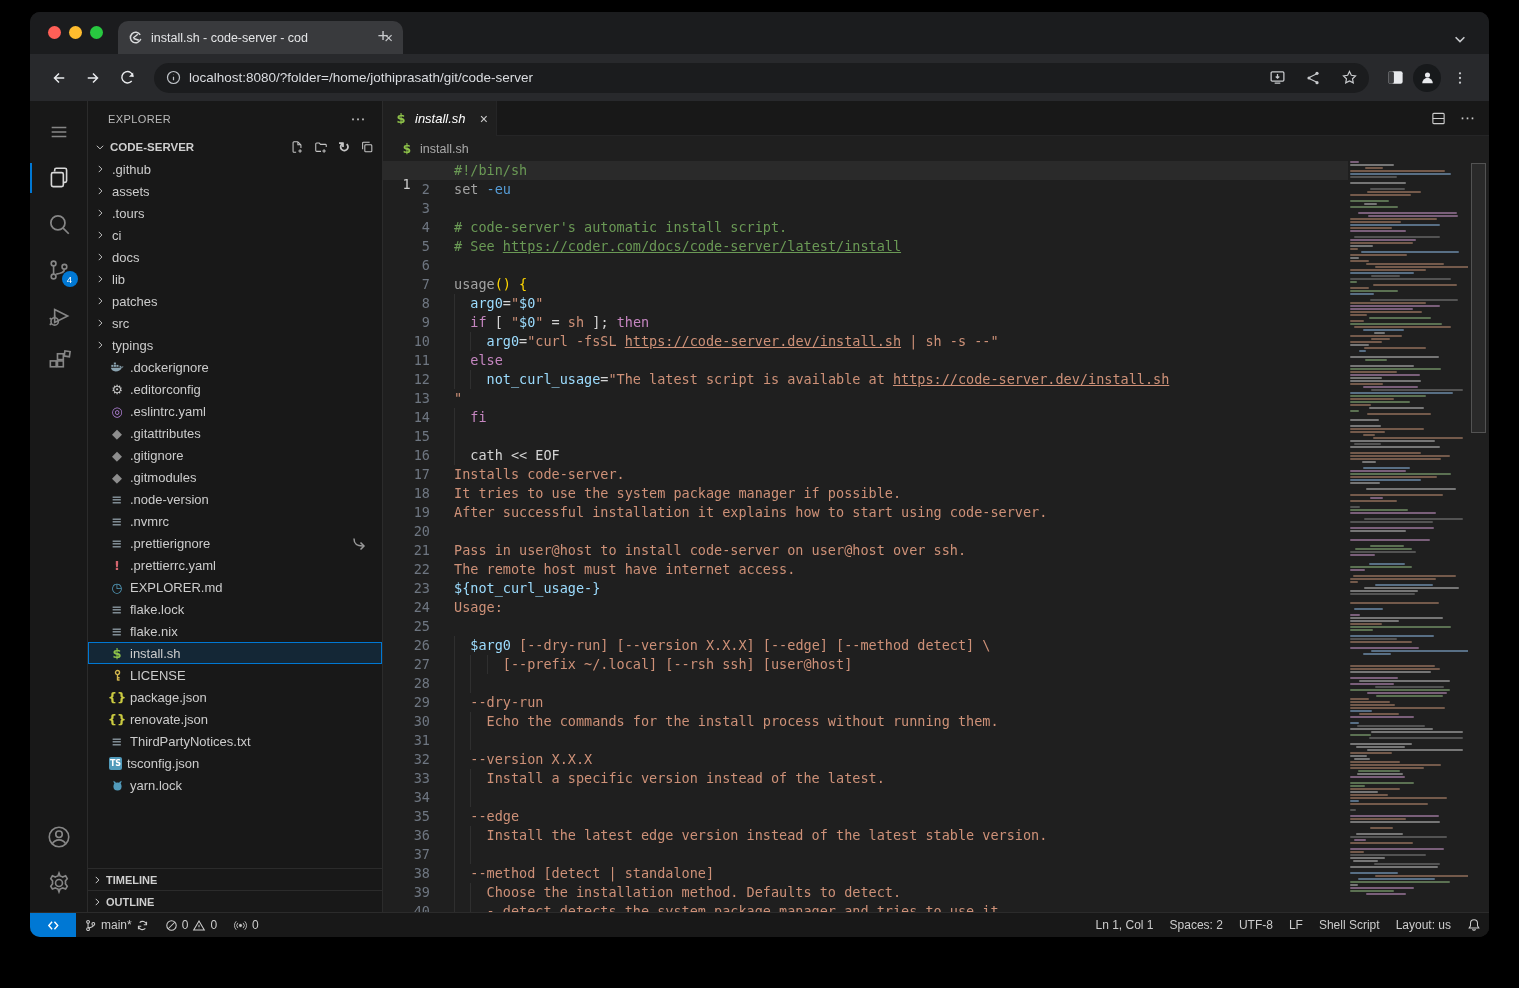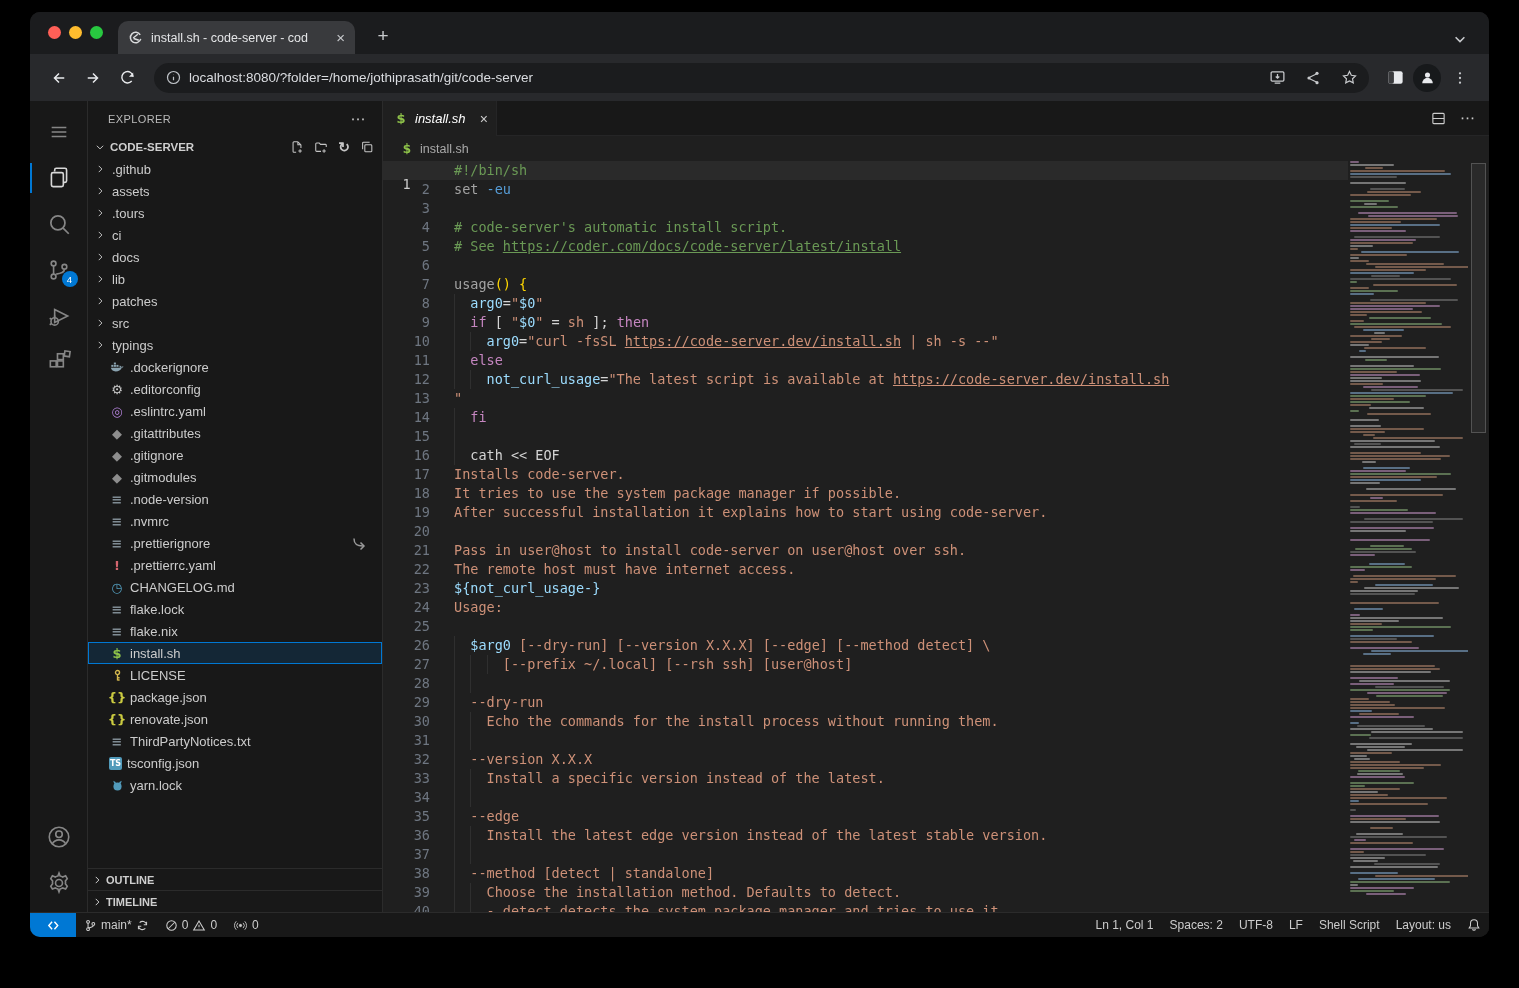--- a/index.html
+++ b/index.html
@@ -7,21 +7,21 @@
     font-family:"Liberation Sans", sans-serif; }
   .window { position:absolute; left:30px; top:12px; width:1459px; height:925px;
     border-radius:10px; overflow:hidden; background:#1f1f1f;
     box-shadow:0 18px 50px rgba(0,0,0,.7); display:flex; flex-direction:column; }
 
   
   .tabstrip { height:42px; background:#1b1c1e; display:flex; align-items:flex-end; flex:none; position:relative; }
   .lights { display:flex; gap:8px; align-items:center; position:absolute; left:18px; top:14px; }
   .light { width:13px; height:13px; border-radius:50%; }
   .l-red{background:#ff5f57}.l-yellow{background:#febc2e}.l-green{background:#28c840}
-  .btab { position:absolute; left:88px; bottom:0; width:237px; height:33px; background:#393a3d;
+  .btab { position:absolute; left:88px; bottom:0; width:285px; height:33px; background:#393a3d;
     border-radius:10px 10px 0 0; display:flex; align-items:center; padding:0 10px; gap:8px;margin-top:16px; }
   .btab-title { color:#e4e5e7; font-size:12.5px; white-space:nowrap; overflow:hidden; flex:1; }
   .btab-close { color:#c7c9cc; font-size:15px; line-height:1; cursor:default; }
   .newtab { position:absolute; left:340px; bottom:5px; color:#c7c9cc; font-size:19px; width:26px; height:26px;
     display:flex; align-items:center; justify-content:center; border-radius:50%; }
   .tab-search { position:absolute; right:22px; bottom:8px; }
   .toolbar { height:47px; background:#28292c; display:flex; align-items:center; padding:0 14px; gap:4px; flex:none; }
   .nav-ic { width:30px; height:30px; display:flex; align-items:center; justify-content:center; border-radius:50%; flex:none; }
   .urlpill { height:30px; background:#1b1c1e; border-radius:15px; flex:1; margin:0 8px;
     display:flex; align-items:center; padding:0 6px 0 12px; gap:8px; min-width:0; max-width:1225px; }
@@ -406,21 +406,21 @@
             <div class="trow">
               <span class="ficon" style="color:#7f8b93">≡</span>
               <span class="tname">.prettierignore</span>
             </div>
             <div class="trow">
               <span class="ficon" style="color:#d3656f">!</span>
               <span class="tname">.prettierrc.yaml</span>
             </div>
             <div class="trow">
               <span class="ficon" style="color:#519aba">◷</span>
-              <span class="tname">CHANGELOG.md</span>
+              <span class="tname">EXPLORER.md</span>
             </div>
             <div class="trow">
               <span class="ficon" style="color:#7f8b93">≡</span>
               <span class="tname">flake.lock</span>
             </div>
             <div class="trow">
               <span class="ficon" style="color:#7f8b93">≡</span>
               <span class="tname">flake.nix</span>
             </div>
             <div class="trow sel">
@@ -467,27 +467,27 @@
           <svg width="16" height="14" viewBox="0 0 16 14" fill="none" stroke="#9a9a9a" stroke-width="1.5">
               <path d="M2 1.5c0 5 2 7.5 9 7.5"></path>
               <path d="M8.5 5.5 12 9l-3.5 3.5"></path>
             </svg>
         </span>
         <div class="sb-bottom">
           <div class="panel-head">
             <svg width="10" height="10" viewBox="0 0 16 16" fill="none" stroke="#cccccc" stroke-width="1.6">
                 <path d="M6 3l5 5-5 5"></path>
               </svg>
-            <span>OUTLINE</span>
+            <span>TIMELINE</span>
           </div>
           <div class="panel-head">
             <svg width="10" height="10" viewBox="0 0 16 16" fill="none" stroke="#cccccc" stroke-width="1.6">
                 <path d="M6 3l5 5-5 5"></path>
               </svg>
-            <span>TIMELINE</span>
+            <span>OUTLINE</span>
           </div>
         </div>
       </div>
 
       <div class="editor-col">
         <div class="etabbar">
           <div class="etab">
             <span class="ficon" style="color:#8dc149">$</span>
             <span class="etab-label">install.sh</span>
             <span class="etab-close">×</span>

